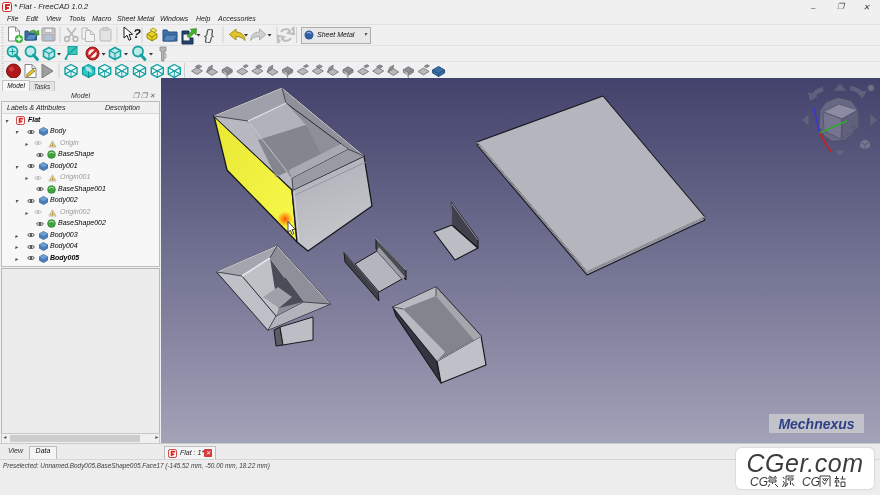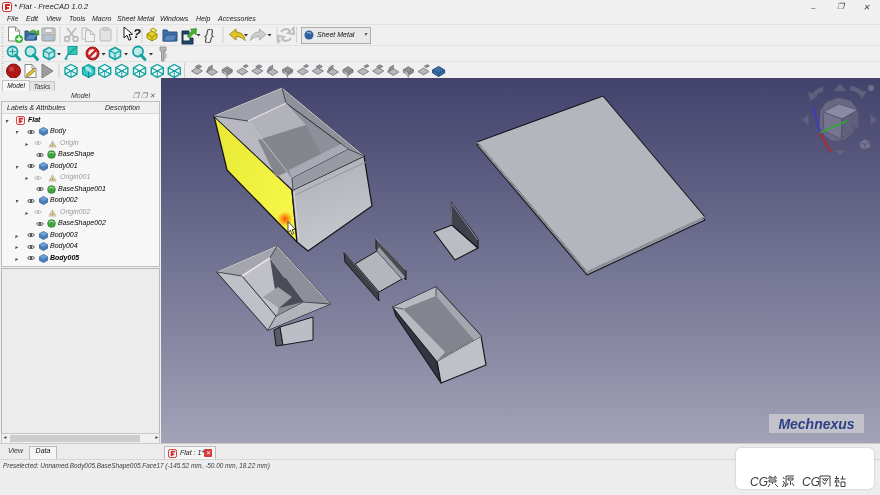--- a/index.html
+++ b/index.html
@@ -488,20 +488,21 @@
           <rect x="0.5" y="0.5" width="9" height="9" rx="2" fill="#fff" stroke="#cc2222"></rect>
           <path d="M3 8V2h5v2H5v1h2v2H5v1z" fill="#d42a2a"></path>
         </svg>
         <span style="position:absolute;left:15px;top:2px;">Flat : 1*</span>
         <span style="position:absolute;left:39px;top:2px;width:8px;height:8px;background:#d43b3b;border-radius:1px;color:#fff;font-size:6px;text-align:center;line-height:8px;">✕</span>
       </div>
   </div>
   <div class="abs" id="statusbar"></div>
   <div class="abs" id="statustxt">Preselected: Unnamed.Body005.BaseShape005.Face17 (-145.52 mm, -50.00 mm, 18.22 mm)</div>
   <div class="abs" id="cger">
+    <div class="abs" id="cgertxt">CGer.com</div>
     <svg class="abs" style="left:0;top:27px" width="138" height="13" viewBox="0 0 138 13">
         <text x="14" y="11" font-family="Liberation Sans" font-size="12" fill="#3c3c3c">CG</text>
         <text x="66" y="11" font-family="Liberation Sans" font-size="12" fill="#3c3c3c">CG</text>
         <g transform="translate(31,0)" stroke="#3c3c3c" stroke-width="1" fill="none">
           <path d="M1 3 h9 M2 1 l3 1.5 M9 1 l-2 1.5 M2 5 h7 M2 7 h7 M2 5 v2 M9 5 v2 M3 9 l-2 3 M8 9 l3 3 M5.5 7 v2"></path>
         </g>
         <g transform="translate(46,0)" stroke="#3c3c3c" stroke-width="1" fill="none">
           <path d="M1 2 l1.5 2 M1 6 l1.5 2 M0.5 12 l2-4 M4 1 h8 M4 1 v8 l-1 3 M6 3 h5 M6 5 h5 M6 3 v2 M11 3 v2 M8.5 6 v4 M6 8 l-1.5 3 M10 8 l2 3"></path>
         </g>
         <g transform="translate(83,0)" stroke="#3c3c3c" stroke-width="1" fill="none">

